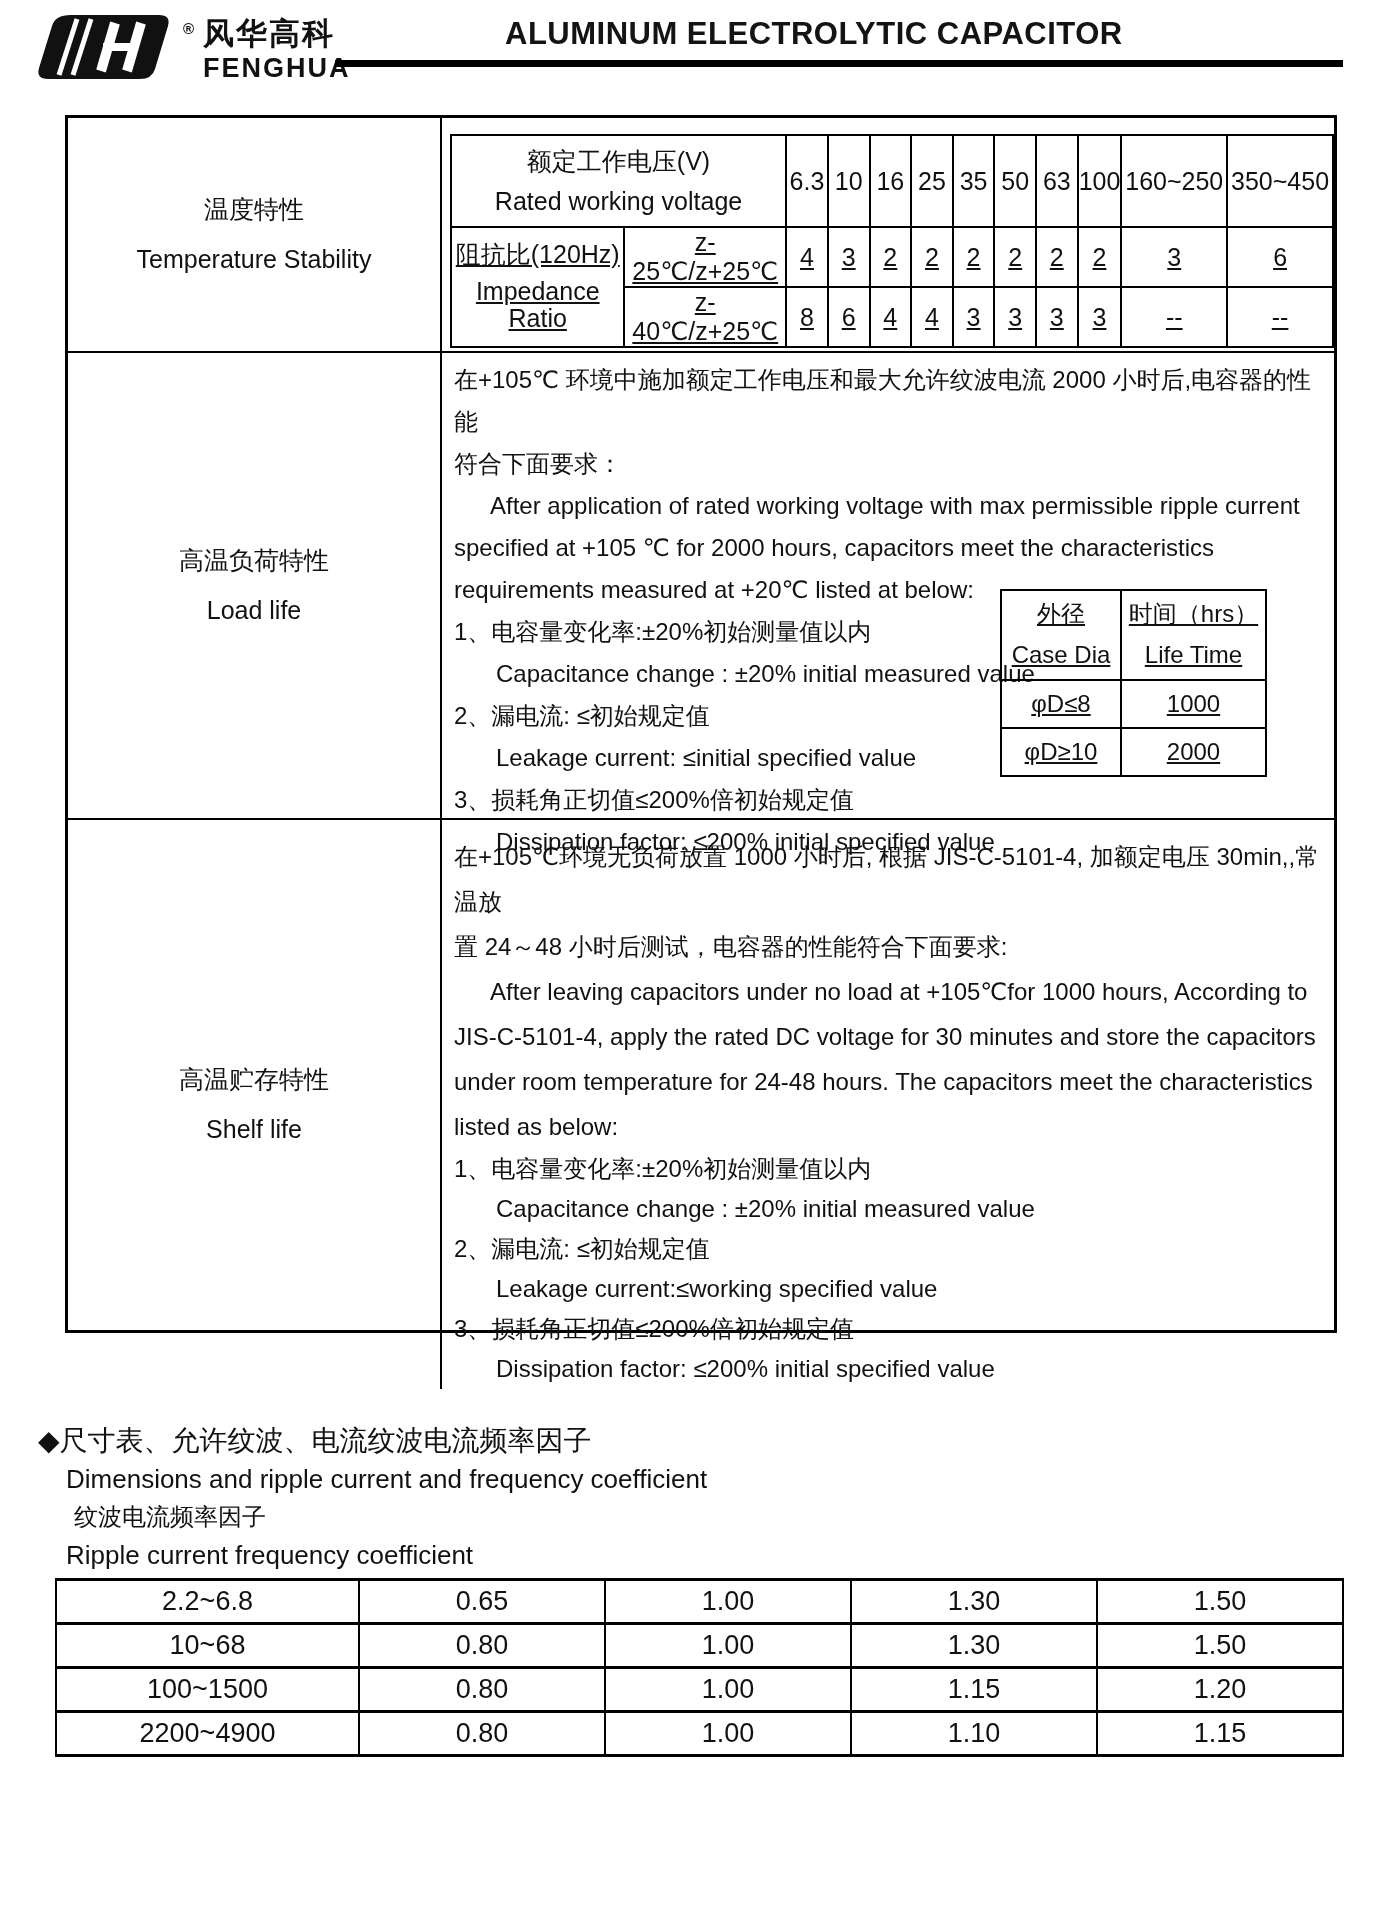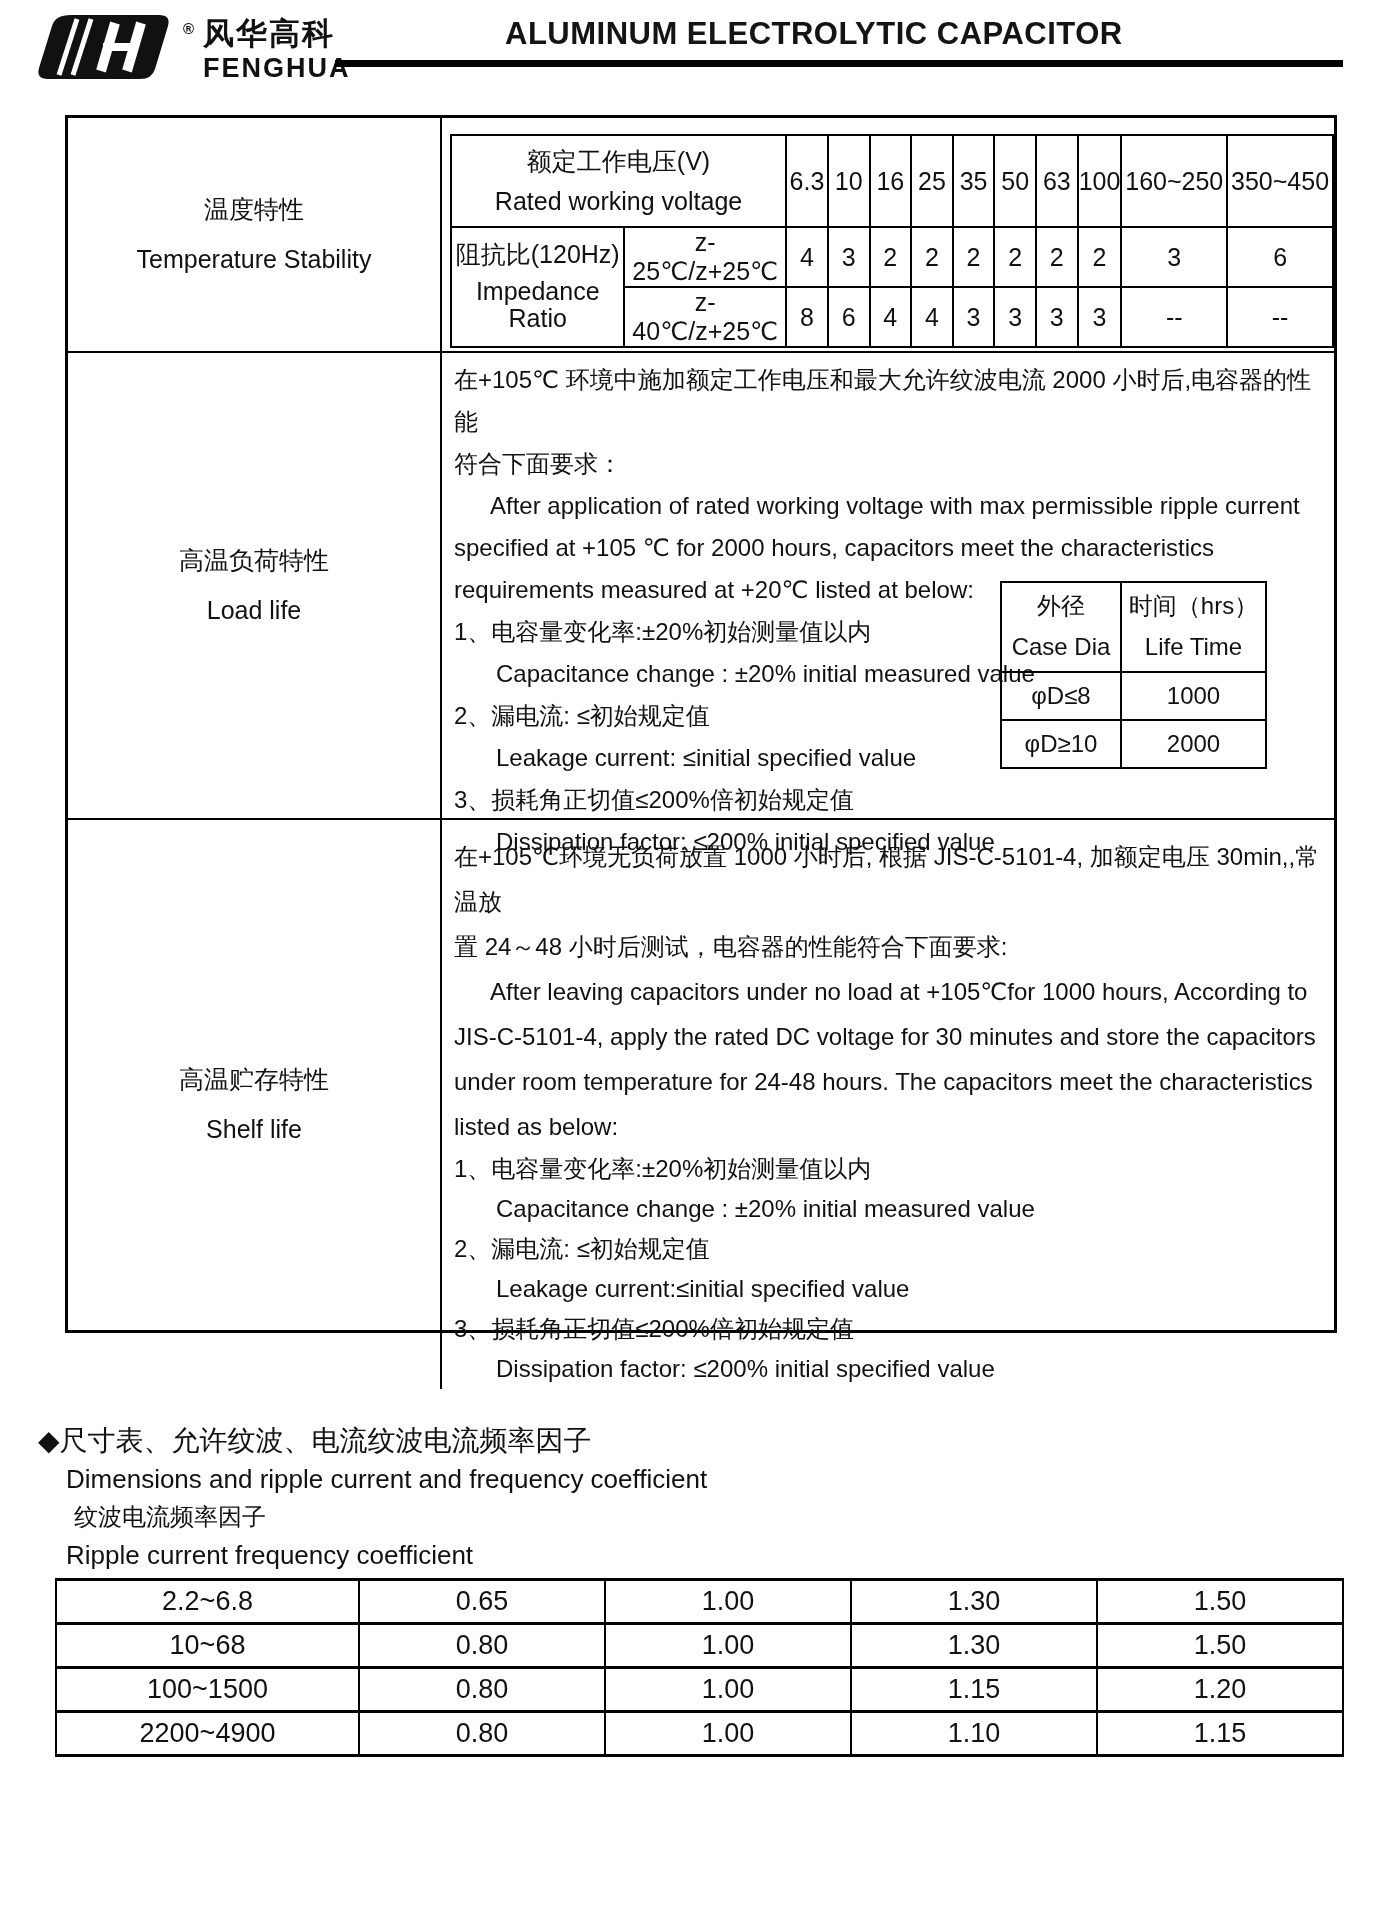--- a/index.html
+++ b/index.html
@@ -26,33 +26,33 @@
   .bl{border-left:2.5px solid #000;}
   .bt{border-top:2.5px solid #000;}
   .spec-label{display:flex;flex-direction:column;align-items:center;justify-content:center;gap:22px;
     font-size:25px;text-align:left;line-height:1.1;}
   .spec-content{position:relative;}
   
   .volt-table{border-collapse:collapse;margin:16px 0 0 8px;table-layout:fixed;}
   .volt-table td{border:2px solid #000;text-align:center;vertical-align:middle;
     font-size:25px;padding:0;overflow:hidden;}
   .vt-head{height:90px;line-height:1.6;}
-  .vt-row td{height:44px;}
+  .vt-row td{height:44px;text-decoration:underline;}
   .vt-label{line-height:1.1;}
   .vt-label div{margin:9px 0;}
   
   .body-text{padding:6px 14px 0 12px;font-size:24px;}
   .pre{white-space:pre-line;}
   .ll-line{line-height:42px;}
   .sl-intro{line-height:45px;}
   .sl-item{line-height:40px;}
   .ti{text-indent:36px;}
   .item-en{padding-left:42px;}
   
-  .life-table{position:absolute;left:558px;top:228px;border-collapse:collapse;table-layout:fixed;}
+  .life-table{position:absolute;left:558px;top:236px;border-collapse:collapse;table-layout:fixed;text-decoration:underline;}
   .life-table td{border:2.5px solid #000;text-align:center;vertical-align:middle;font-size:24px;}
   .life-head{height:86px;line-height:1.7;}
   .life-row td{height:44px;}
   
   .sec-headings{position:absolute;left:38px;top:1422px;line-height:38px;}
   .h-cn{font-size:28px;}
   .h-en{font-size:26px;padding-left:28px;}
   .h2-cn{font-size:24px;padding-left:36px;}
   .h2-en{font-size:26px;padding-left:28px;}
   
@@ -219,21 +219,21 @@
       <div class="body-text" style="padding-top:14px;">
         <div class="pre sl-intro">在+105℃环境无负荷放置 1000 小时后, 根据 JIS-C-5101-4, 加额定电压 30min,,常温放
 置 24～48 小时后测试，电容器的性能符合下面要求:</div>
         <div class="pre sl-intro ti">After leaving capacitors under no load at +105℃for 1000 hours, According to
 JIS-C-5101-4, apply the rated DC voltage for 30 minutes and store the capacitors
 under room temperature for 24-48 hours. The capacitors meet the characteristics
 listed as below:</div>
         <div class="sl-item">1、电容量变化率:±20%初始测量值以内</div>
         <div class="sl-item item-en">Capacitance change : ±20% initial measured value</div>
         <div class="sl-item">2、漏电流: ≤初始规定值</div>
-        <div class="sl-item item-en">Leakage current:≤initial specified value</div>
+        <div class="sl-item item-en">Leakage current:≤working specified value</div>
         <div class="sl-item">3、损耗角正切值≤200%倍初始规定值</div>
         <div class="sl-item item-en">Dissipation factor: ≤200% initial specified value</div>
       </div>
     </div>
   </section>
 
   <div class="sec-headings">
     <div class="h-cn">◆尺寸表、允许纹波、电流纹波电流频率因子</div>
     <div class="h-en">Dimensions and ripple current and frequency coefficient</div>
     <div class="h2-cn">纹波电流频率因子</div>

